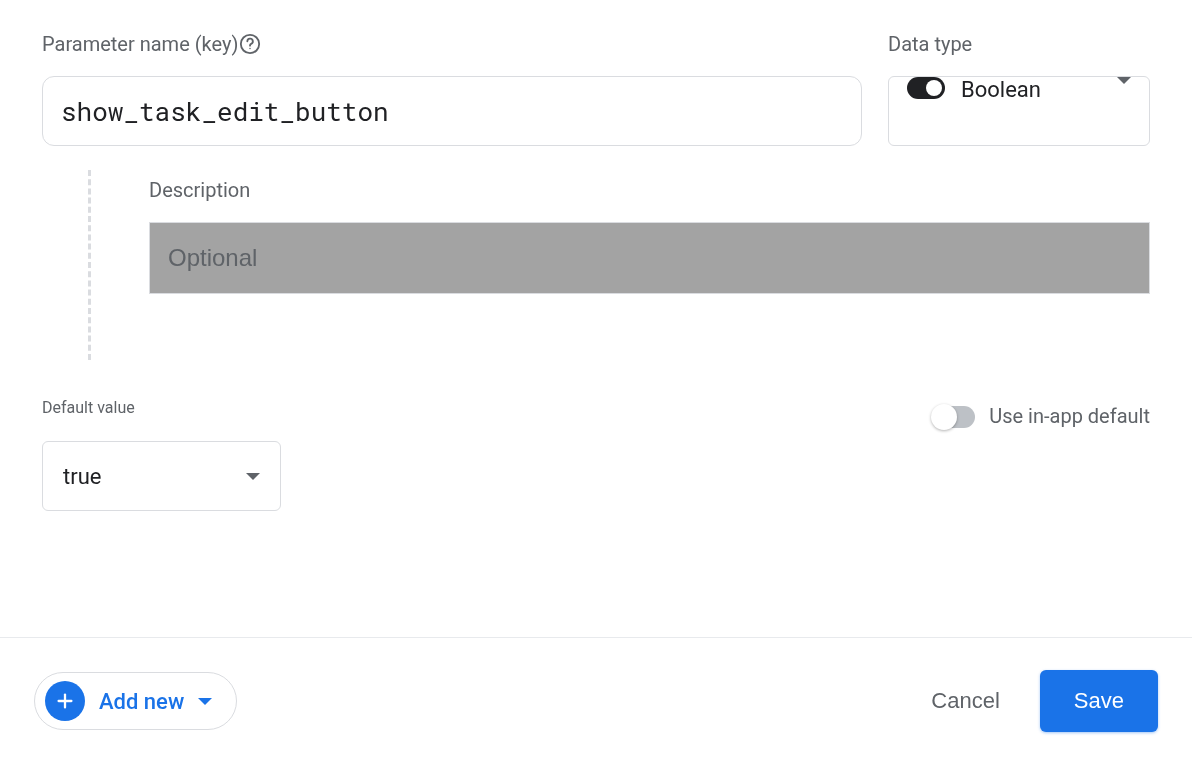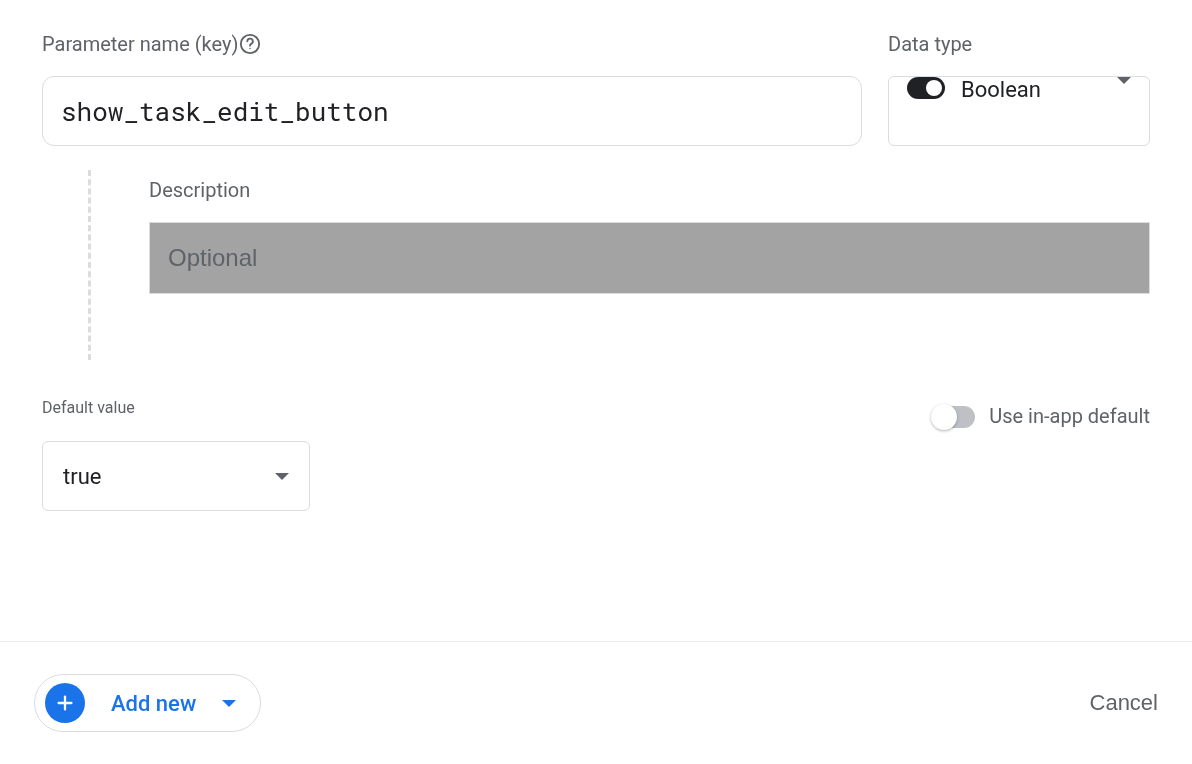--- a/index.html
+++ b/index.html
@@ -142,21 +142,21 @@
     .default-left {
       display: flex;
       flex-direction: column;
       gap: 24px;
     }
     .default-label {
       font-size: 16px;
       color: #5f6368;
     }
     .default-dropdown {
-      width: 268px;
+      width: 239px;
       height: 70px;
       border: 1px solid #dadce0;
       border-radius: 6px;
       display: flex;
       align-items: center;
       padding: 12px 20px;
       background: #fff;
       cursor: pointer;
       justify-content: space-between;
     }
@@ -200,21 +200,21 @@
       right: 0;
       border-top: 1px solid #e8eaed;
       padding: 32px 34px;
       display: flex;
       justify-content: space-between;
       align-items: center;
     }
     .add-new-btn {
       display: flex;
       align-items: center;
-      gap: 26px;
+      gap: 14px;
       border: 1px solid #dadce0;
       border-radius: 30px;
       padding: 8px 24px 8px 10px;
       cursor: pointer;
       background: #fff;
     }
     .plus-circle {
       width: 40px;
       height: 40px;
       background: #1a73e8;
@@ -324,14 +324,15 @@
       <svg viewBox="0 0 24 24" fill="none" stroke="currentColor" stroke-width="2.5" stroke-linecap="round">
         <line x1="12" y1="5" x2="12" y2="19"></line>
         <line x1="5" y1="12" x2="19" y2="12"></line>
       </svg>
     </span>
     <span class="add-new-text">Add new</span>
     <span class="add-new-caret"></span>
   </div>
   <div class="footer-right">
     <button class="cancel-btn">Cancel</button>
+    <button class="save-btn">Save</button>
   </div>
 </div>
 
 </body></html>

